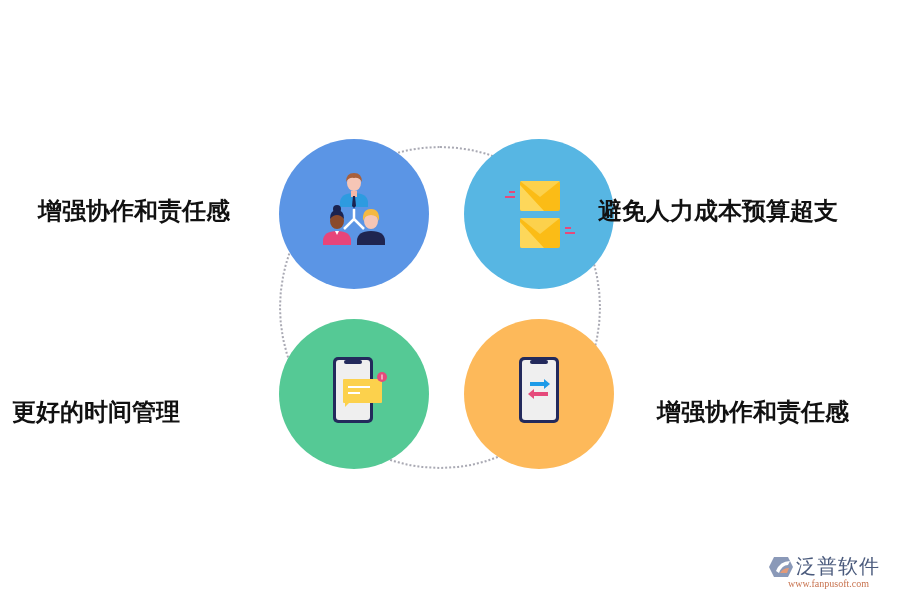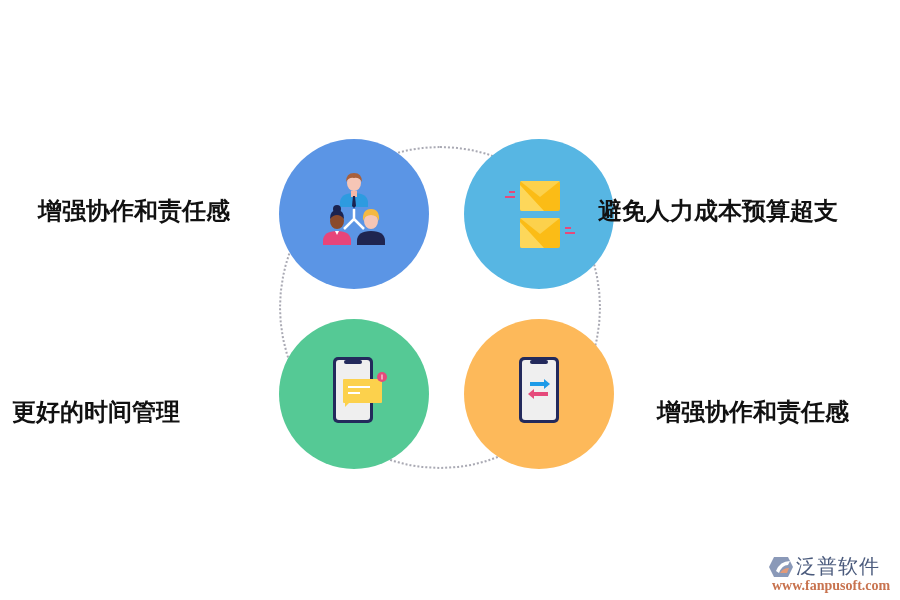--- a/index.html
+++ b/index.html
@@ -28,23 +28,22 @@
     .l3 { left: 12px; top: 397px; }
     .l4 { left: 657px; top: 397px; text-align: right; }
     .logo {
       position: absolute; left: 768px; top: 553px; width: 130px; height: 40px;
     }
     .logo-icon { position: absolute; left: 0; top: 2px; }
     .logo-name {
       position: absolute; left: 28px; top: 0; font-size: 20px; color: #4a5a7c; letter-spacing: 1px;
     }
     .logo-url {
-      position: absolute; left: 4px; top: 25px; font-size: 14px; color: #c8734f;
+      position: absolute; left: 20px; top: 25px; font-size: 10px; color: #c8734f;
       font-family: "Liberation Serif", "DejaVu Serif", serif;
-      font-weight: bold;
     }
   </style>
 </head>
 <body>
 
 <div class="ring"></div>
 
 <div class="circle c1" style="background:#5b95e5;">
   <svg width="90" height="90" viewBox="0 0 90 90">
 

